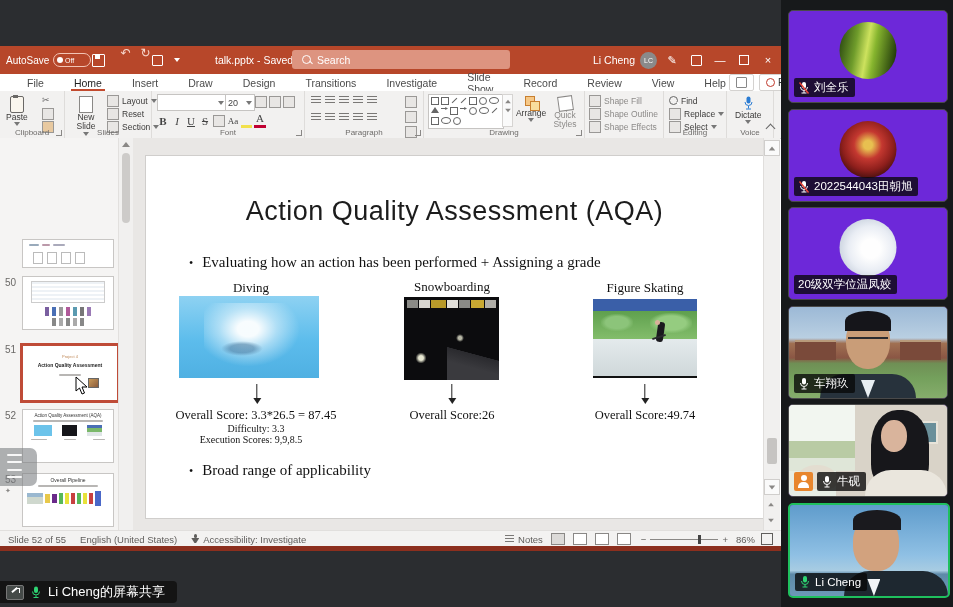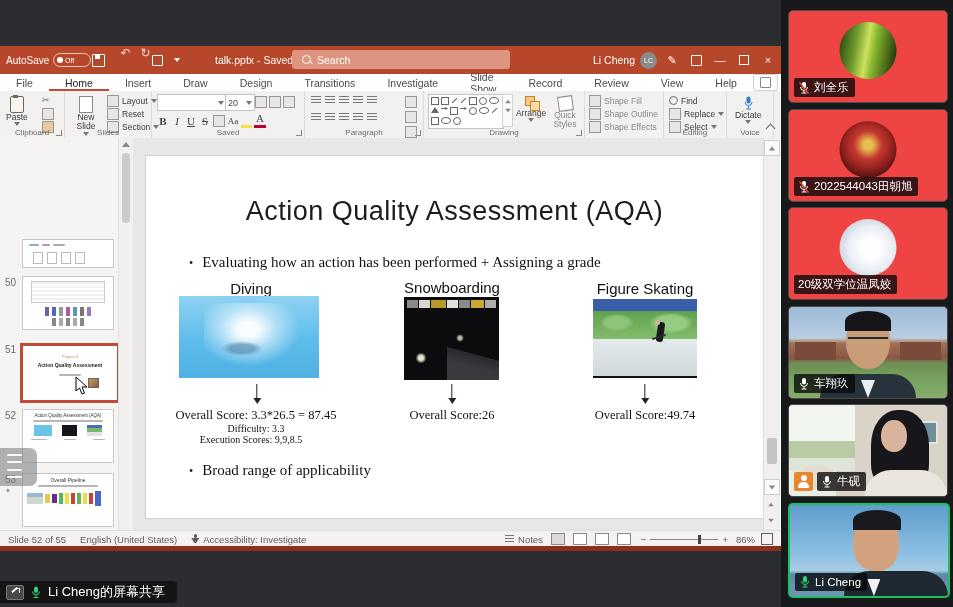--- a/index.html
+++ b/index.html
@@ -15,21 +15,21 @@
   .floppy:after{content:"";position:absolute;left:2px;top:0;width:5px;height:4px;background:#fff;}
   .srchbox{position:absolute;left:292px;top:4px;width:208px;height:19px;background:#dd9480;border-radius:3px;display:flex;align-items:center;gap:6px;padding-left:10px;font-size:10.5px;color:#fff;}
   .mag{width:7px;height:7px;border:1.4px solid #fff;border-radius:50%;position:relative;}
   .mag:after{content:"";position:absolute;left:6px;top:6px;width:4px;height:1.4px;background:#fff;transform:rotate(45deg);}
   .avatarLC{width:17px;height:17px;border-radius:50%;background:#8a8a8a;color:#fff;font-size:7px;display:flex;align-items:center;justify-content:center;}
   .winbtn{width:26px;height:28px;display:flex;align-items:center;justify-content:center;font-size:11px;color:#fff;}
   .restore{width:8px;height:8px;border:1.2px solid #fff;}
   .ribbox{width:9px;height:9px;border:1.2px solid #fff;border-radius:1px;}
   
   #tabbar{position:absolute;left:0;top:28px;width:781px;height:17px;background:#fff;display:flex;align-items:center;font-size:10.5px;color:#4b4b4b;}
-  .tab{padding:0 16px;height:17px;display:flex;align-items:center;}
+  .tab{padding:0 3px;height:17px;display:flex;align-items:center;margin-left:24px;}
   .tab.active{color:#1f1f1f;box-shadow:inset 0 -2px 0 #c24a2e;}
   .tbtn{height:15px;border:1px solid #d4d2d0;border-radius:2px;background:#fff;display:flex;align-items:center;gap:3px;font-size:10px;color:#333;padding:0 6px;margin-right:5px;}
   .recdot{width:7px;height:7px;border-radius:50%;border:1.6px solid #c0392b;}
   .sharebtn{color:#b7472a;background:#fbece7;border-color:#eac3b8;}
   .caret{width:0;height:0;border-left:3px solid transparent;border-right:3px solid transparent;border-top:4px solid #777;display:inline-block;}
   .caretw{border-top-color:#fff;}
   .caretr{border-top-color:#b7472a;}
   
   #ribbon{position:absolute;left:0;top:45px;width:781px;height:47px;background:#f2f1f0;border-bottom:1px solid #d8d6d4;display:flex;}
   .grp{position:relative;border-right:1px solid #dedcda;height:47px;flex:none;}
@@ -65,21 +65,21 @@
   #thumbscroll{position:absolute;left:118px;top:92px;width:14px;height:392px;background:#f1f0ef;border-left:1px solid #e2e0de;}
   .scrollarrow{width:0;height:0;border-left:4px solid transparent;border-right:4px solid transparent;margin:4px auto 0;}
   .up{border-bottom:5px solid #8a8886;}
   .down{border-top:5px solid #8a8886;}
   
   #mainarea{position:absolute;left:133px;top:92px;width:630px;height:392px;background:#e9e7e5;}
   #slide{position:absolute;left:12px;top:17px;width:617px;height:362px;background:#fff;border:1px solid #d0cecc;background-image:radial-gradient(circle,#dcdad8 0.6px,transparent 0.7px);background-size:22px 22px;}
   .stitle{position:absolute;left:0;top:40px;width:100%;text-align:center;font-size:27px;font-weight:400;color:#1c1c1c;letter-spacing:.5px;}
   .sbullet{position:absolute;font-family:"Liberation Serif",serif;font-size:15px;color:#111;}
   .sbullet:before{content:"•";margin-right:9px;font-size:12px;}
-  .scap{position:absolute;font-family:Liberation Sans, sans-serif;font-size:15px;color:#111;transform:translateX(-50%);}
+  .scap{position:absolute;font-family:Liberation Serif, serif;font-size:13px;color:#111;transform:translateX(-50%);}
   .simg{position:absolute;overflow:hidden;}
   .darr{position:absolute;width:1.4px;height:15px;background:#222;transform:translateX(-50%);}
   .darr:after{content:"";position:absolute;left:-3.3px;bottom:-5px;width:0;height:0;border-left:4px solid transparent;border-right:4px solid transparent;border-top:6px solid #222;}
   .sscore{position:absolute;font-family:"Liberation Serif",serif;font-size:12.5px;color:#111;transform:translateX(-50%);white-space:nowrap;}
   .sdet{position:absolute;font-family:Liberation Serif, serif;font-size:10px;color:#111;transform:translateX(-50%);white-space:nowrap;}
   
   #vscroll{position:absolute;left:763px;top:92px;width:16px;height:392px;background:#f1f0ef;border-left:1px solid #e0dedc;}
   .vsbtn{width:14px;height:14px;margin:1px auto;border:1px solid #d0cecc;background:#fafafa;display:flex;align-items:center;justify-content:center;}
   #vthumb{position:absolute;left:3px;top:300px;width:10px;height:26px;background:#c6c4c2;border-radius:2px;}
   
@@ -92,21 +92,21 @@
   .viewic.sel{background:#dcdad8;}
   #zoomline{width:68px;height:1px;background:#8a8886;margin:0 4px;position:relative;}
   #zoomline i{position:absolute;left:70%;top:-4px;width:3px;height:9px;background:#444;}
   .fitic{width:10px;height:10px;border:1px solid #605e5c;margin:0 8px 0 6px;position:relative;}
   #redstrip{position:absolute;left:0;top:500px;width:781px;height:5px;background:#8c2f1e;}
   
   #floattools{position:absolute;left:0;top:448px;width:37px;height:38px;background:rgba(125,128,132,.6);border-radius:0 7px 7px 0;z-index:30;}
   #floattools i{display:block;width:15px;height:2px;background:rgba(255,255,255,.9);margin:5.5px 0 0 7px;border-radius:1px;}
   
   #sidebar{position:absolute;left:781px;top:0;width:172px;height:607px;background:#17191b;}
-  .ptile{position:absolute;left:7px;width:158px;height:91px;background:#ef4444;border:1px solid #4a4a4a;border-radius:5px;overflow:hidden;}
+  .ptile{position:absolute;left:7px;width:158px;height:91px;background:#6d28d9;border:1px solid #4a4a4a;border-radius:5px;overflow:hidden;}
   .pavatar{position:absolute;left:50%;top:11px;transform:translateX(-50%);width:57px;height:57px;border-radius:50%;}
   .nb{position:absolute;left:5px;bottom:5px;background:rgba(8,8,8,.78);border-radius:2px;padding:2px 6px 2px 4px;display:flex;align-items:center;gap:4px;color:#fff;font-size:11.5px;font-family:"Liberation Sans",sans-serif;}
   .hostbadge{position:absolute;left:5px;bottom:5px;width:19px;height:19px;background:#e8862d;border-radius:2px;z-index:2;}
   .hostbadge:before{content:"";position:absolute;left:6.5px;top:3px;width:6px;height:6px;border-radius:50%;background:#fff;}
   .hostbadge:after{content:"";position:absolute;left:4px;top:10px;width:11px;height:6px;border-radius:5px 5px 0 0;background:#fff;}
   
   #sharepill{position:absolute;left:0;top:581px;height:22px;background:rgba(18,18,18,.92);border-radius:0 4px 4px 0;display:flex;align-items:center;gap:6px;padding:0 12px 0 6px;z-index:40;}
   #sharepill span{color:#fff;font-size:13px;}
   .shareic{width:16px;height:13px;background:#454a48;border:1px solid #777;border-radius:2px;position:relative;}
   .shareic:before{content:"";position:absolute;left:4px;top:3px;width:7px;height:1.6px;background:#fff;transform:rotate(-40deg);}
@@ -251,21 +251,21 @@
         <div style="position:absolute;left:5px;top:22px;display:flex;align-items:center;gap:2px">
           <span class="fglyph" style="font-weight:bold">B</span>
           <span class="fglyph" style="font-style:italic">I</span>
           <span class="fglyph" style="text-decoration:underline">U</span>
           <span class="fglyph" style="text-decoration:line-through">S</span>
           <span class="minicn"></span>
           <span class="fglyph" style="font-size:9px">Aa</span>
           <span style="width:11px;height:11px;border-bottom:3px solid #f2e14c"></span>
           <span class="fglyph" style="border-bottom:3px solid #c00032;line-height:10px;height:12px">A</span>
         </div>
-        <div class="glabel">Saved</div>
+        <div class="glabel">Font</div>
           <div class="dlg"></div>
       </div>
 
       <div class="grp" style="width:118px">
         <div style="position:absolute;left:6px;top:5px;display:flex;gap:4px">
           <span class="icnbx"></span>
           <span class="icnbx"></span>
           <span class="icnbx"></span>
           <span class="icnbx"></span>
           <span class="icnbx"></span>

